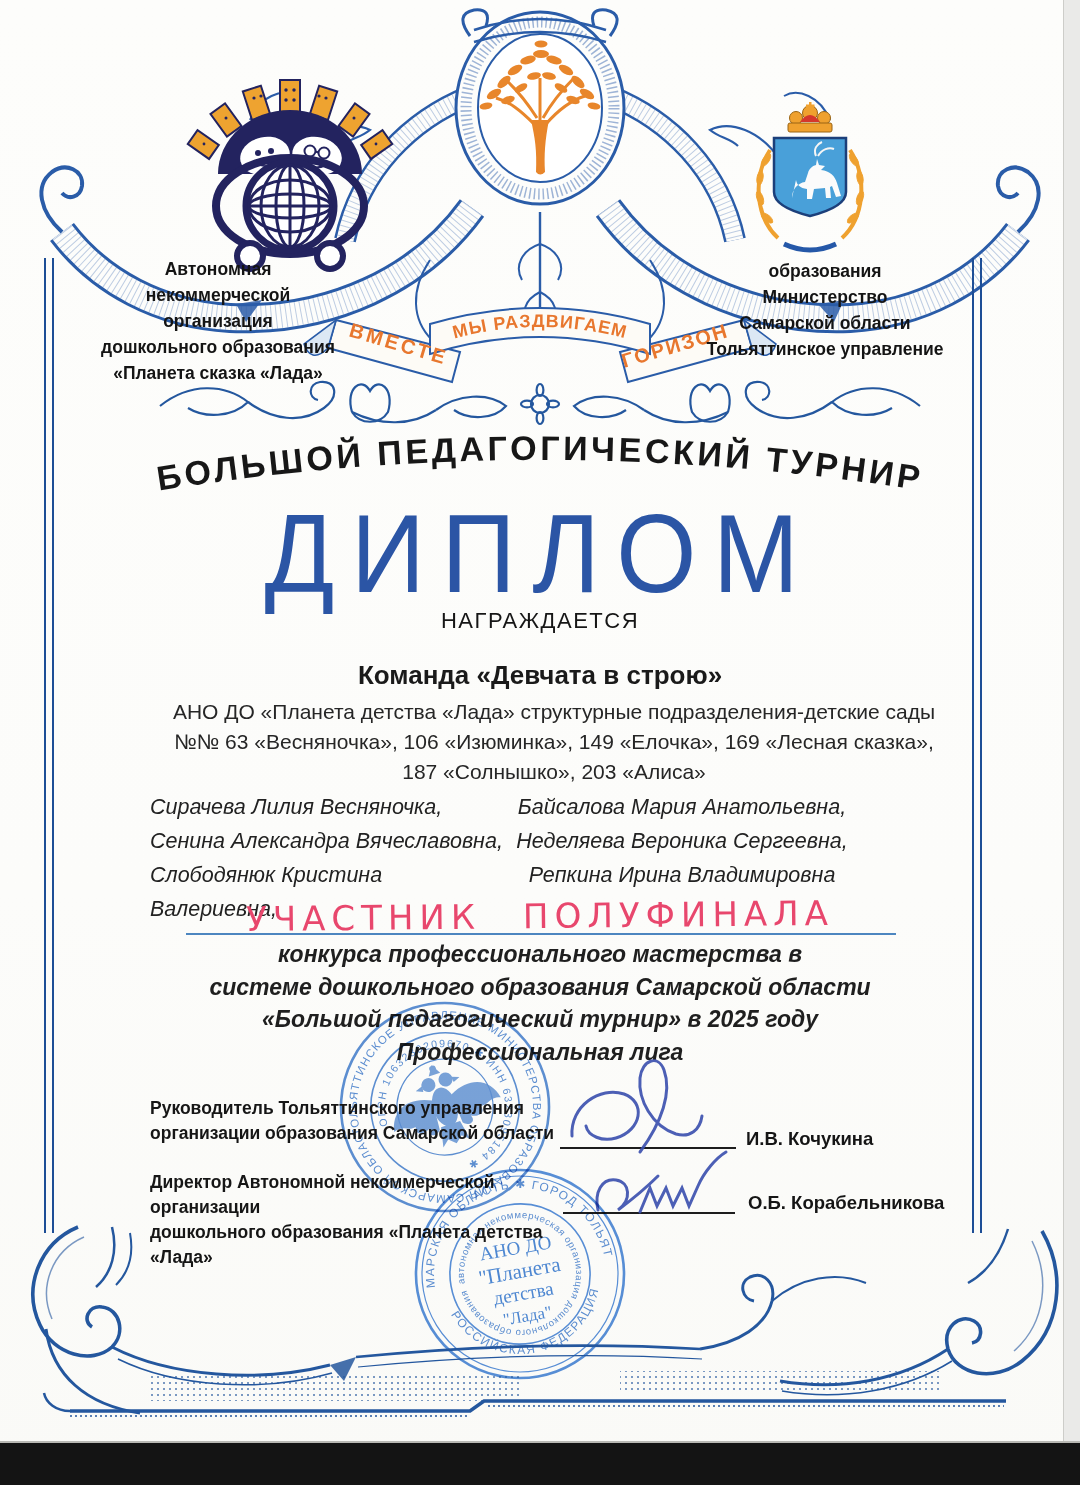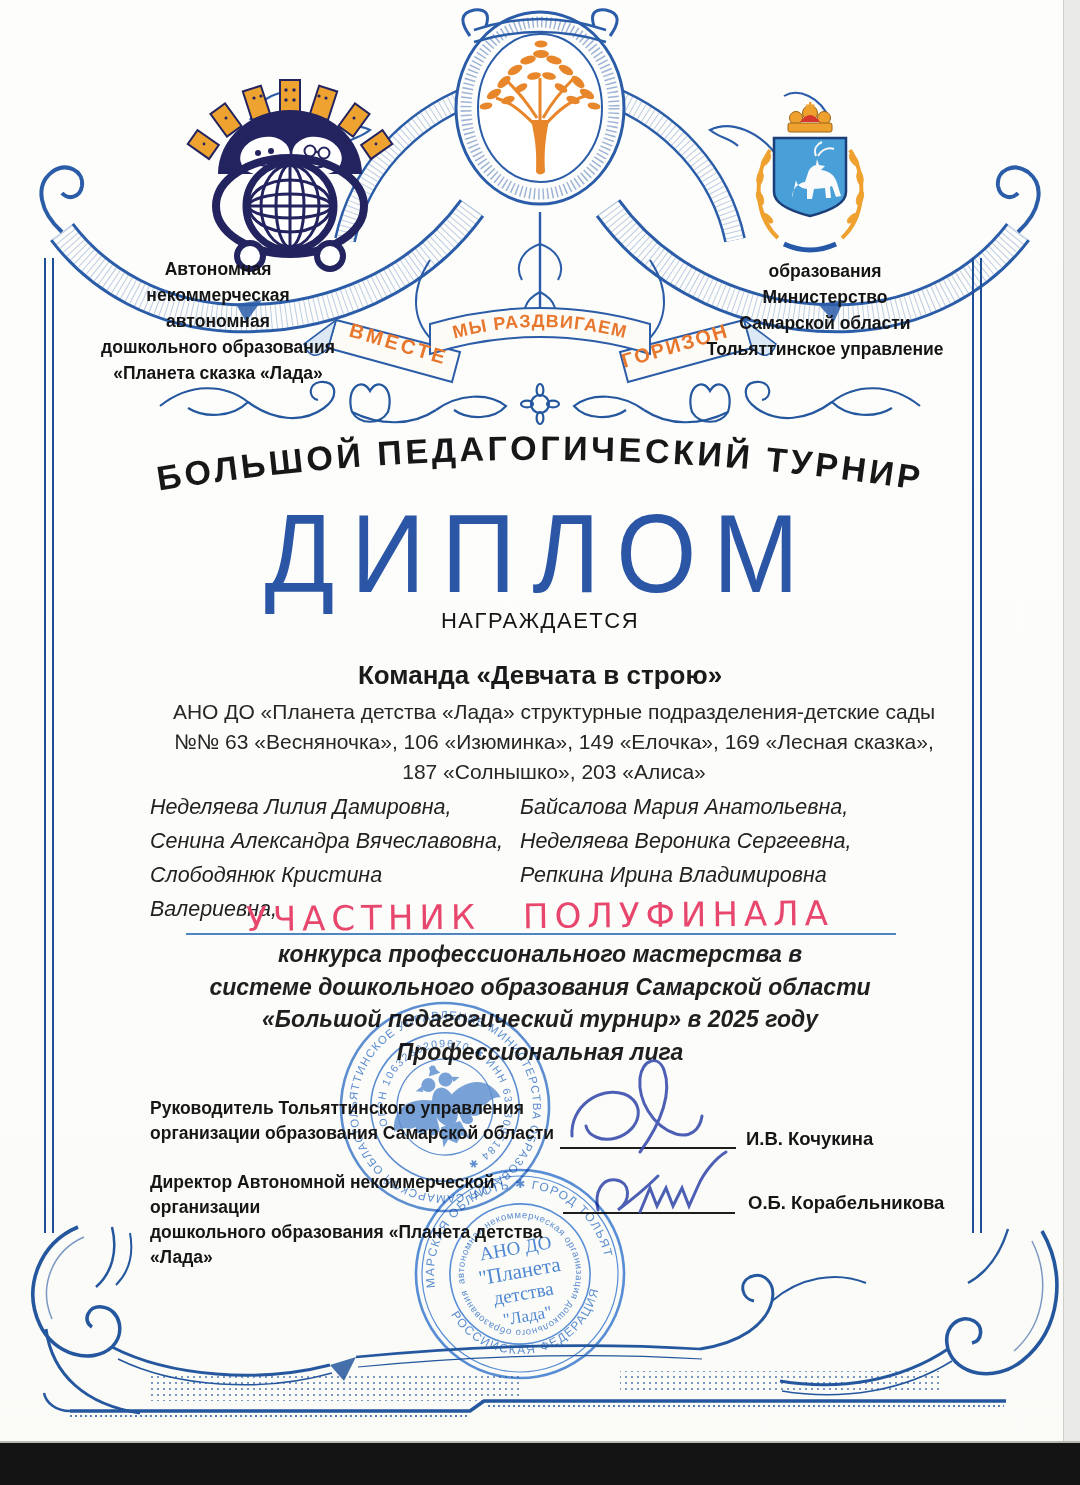--- a/index.html
+++ b/index.html
@@ -14,21 +14,21 @@
   
   .org{font-weight:bold;font-size:17.5px;line-height:26px;text-align:center;color:#141414;}
   
   .diploma-title{left:0;right:0;top:498px;text-align:center;font-size:112px;line-height:1;
                  color:#2b55a5;letter-spacing:18px;transform:scaleX(.92);transform-origin:center;}
   .awarded{left:0;right:0;top:608px;text-align:center;font-size:22px;letter-spacing:1.5px;color:#161616;}
   .team-name{left:0;right:0;top:660px;text-align:center;font-size:26px;font-weight:bold;color:#1a1a1a;}
   .team-desc{left:0;right:0;top:697px;text-align:center;font-size:21px;line-height:30px;color:#262626;margin-left:28px;}
   .members{top:790px;font-style:italic;font-size:21.5px;line-height:34px;color:#222;}
   .members-left{left:150px;width:365px;text-align:left;}
-  .members-right{left:520px;width:380px;text-align:left;}
+  .members-right{left:492px;width:380px;text-align:center;}
   .result-row{left:0;right:0;top:896px;display:flex;justify-content:center;gap:42px;
               font-family:"DejaVu Sans",sans-serif;font-size:34px;letter-spacing:6px;
               color:#e8476d;transform:rotate(-.6deg);}
   .result-underline{left:186px;top:933px;width:710px;height:2px;background:#4d86c0;}
   .award-details{left:0;right:0;top:938px;text-align:center;font-weight:bold;font-style:italic;
                  font-size:23px;line-height:32.5px;color:#1f1f1f;}
   .sig-role{left:150px;width:420px;font-weight:bold;font-size:17.5px;line-height:25px;color:#161616;}
   .sig-line{height:2px;background:#1d1d1d;}
   .sig-name{font-weight:bold;font-size:18.5px;color:#151515;white-space:nowrap;}
   .stamp{mix-blend-mode:multiply;opacity:.92;}
@@ -221,21 +221,21 @@
       <ellipse cx="131" cy="120" rx="7" ry="3" transform="rotate(-40 131 120)"></ellipse>
       <ellipse cx="138" cy="100" rx="7" ry="3" transform="rotate(-70 138 100)"></ellipse>
       <ellipse cx="138" cy="80" rx="7" ry="3" transform="rotate(-100 138 80)"></ellipse>
       <ellipse cx="132" cy="62" rx="7" ry="3" transform="rotate(-125 132 62)"></ellipse>
     </g>
     <path d="M62,146 Q88,158 114,146" stroke="#2558a8" stroke-width="5" fill="none"></path>
   </svg>
 
   <div class="abs org" style="left:96px;top:256px;width:244px">
     <div>Автономная</div>
-    <div>некоммерческая  автономная</div>
+    <div>некоммерческой  организация</div>
     <div>дошкольного образования</div>
     <div>«Планета сказка «Лада»</div>
   </div>
   <div class="abs org" style="left:700px;top:258px;width:250px">
     <div>образования</div>
     <div>Министерство</div>
     <div>Самарской области</div>
     <div>Тольяттинское управление</div>
   </div>
 
@@ -273,21 +273,21 @@
   <div class="abs awarded">НАГРАЖДАЕТСЯ</div>
 
   <div class="abs team-name">Команда «Девчата в строю»</div>
   <div class="abs team-desc">
     <div>АНО ДО «Планета детства «Лада» структурные подразделения-детские сады</div>
     <div>№№ 63 «Весняночка», 106 «Изюминка», 149 «Елочка», 169 «Лесная сказка»,</div>
     <div>187 «Солнышко», 203 «Алиса»</div>
   </div>
 
   <div class="abs members members-left">
-    <div>Неделяева Лилия Дамировна,</div>
+    <div>Сирачева Лилия Весняночка,</div>
     <div>Сенина Александра Вячеславовна,</div>
     <div>Слободянюк Кристина Валериевна,</div>
   </div>
   <div class="abs members members-right">
     <div>Байсалова Мария Анатольевна,</div>
     <div>Неделяева Вероника Сергеевна,</div>
     <div>Репкина Ирина Владимировна</div>
   </div>
 
   <div class="abs result-row">

